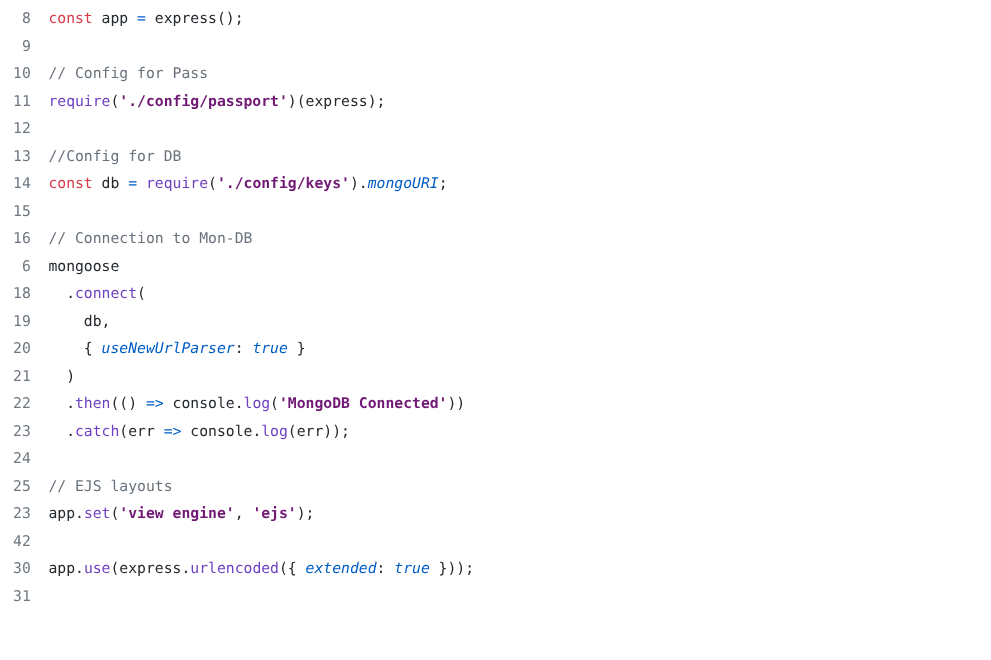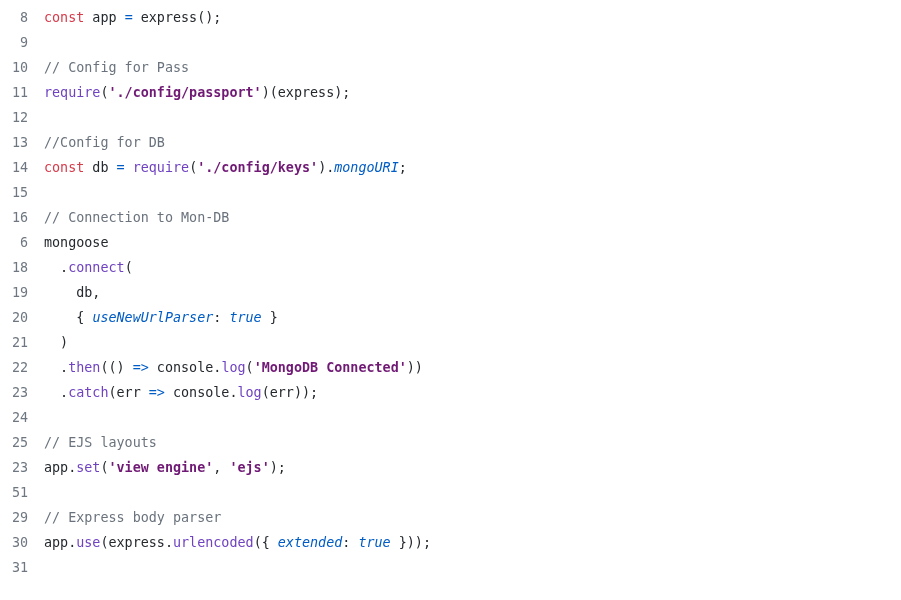--- a/index.html
+++ b/index.html
@@ -62,17 +62,16 @@
     <div class="code-line"><span class="line-num">6</span><span class="line-code"><span class="tok-plain">mongoose</span></span></div>
     <div class="code-line"><span class="line-num">18</span><span class="line-code"><span class="tok-plain">  .</span><span class="tok-fn">connect</span><span class="tok-plain">(</span></span></div>
     <div class="code-line"><span class="line-num">19</span><span class="line-code"><span class="tok-plain">    db,</span></span></div>
     <div class="code-line"><span class="line-num">20</span><span class="line-code"><span class="tok-plain">    { </span><span class="tok-const">useNewUrlParser</span><span class="tok-plain">: </span><span class="tok-const">true</span><span class="tok-plain"> }</span></span></div>
     <div class="code-line"><span class="line-num">21</span><span class="line-code"><span class="tok-plain">  )</span></span></div>
     <div class="code-line"><span class="line-num">22</span><span class="line-code"><span class="tok-plain">  .</span><span class="tok-fn">then</span><span class="tok-plain">(() </span><span class="tok-op">=&gt;</span><span class="tok-plain"> console.</span><span class="tok-fn">log</span><span class="tok-plain">(</span><span class="tok-str">'MongoDB Connected'</span><span class="tok-plain">))</span></span></div>
     <div class="code-line"><span class="line-num">23</span><span class="line-code"><span class="tok-plain">  .</span><span class="tok-fn">catch</span><span class="tok-plain">(err </span><span class="tok-op">=&gt;</span><span class="tok-plain"> console.</span><span class="tok-fn">log</span><span class="tok-plain">(err));</span></span></div>
     <div class="code-line"><span class="line-num">24</span><span class="line-code"></span></div>
     <div class="code-line"><span class="line-num">25</span><span class="line-code"><span class="tok-cmt">// EJS layouts</span></span></div>
     <div class="code-line"><span class="line-num">23</span><span class="line-code"><span class="tok-plain">app.</span><span class="tok-fn">set</span><span class="tok-plain">(</span><span class="tok-str">'view engine'</span><span class="tok-plain">, </span><span class="tok-str">'ejs'</span><span class="tok-plain">);</span></span></div>
-    <div class="code-line"><span class="line-num">51</span><span class="line-code"></span></div>
-    <div class="code-line"><span class="line-num">29</span><span class="line-code"><span class="tok-cmt">// Express body parser</span></span></div>
+    <div class="code-line"><span class="line-num">42</span><span class="line-code"></span></div>
     <div class="code-line"><span class="line-num">30</span><span class="line-code"><span class="tok-plain">app.</span><span class="tok-fn">use</span><span class="tok-plain">(express.</span><span class="tok-fn">urlencoded</span><span class="tok-plain">({ </span><span class="tok-const">extended</span><span class="tok-plain">: </span><span class="tok-const">true</span><span class="tok-plain"> }));</span></span></div>
     <div class="code-line"><span class="line-num">31</span><span class="line-code"></span></div>
   </div>
 
 </body></html>

